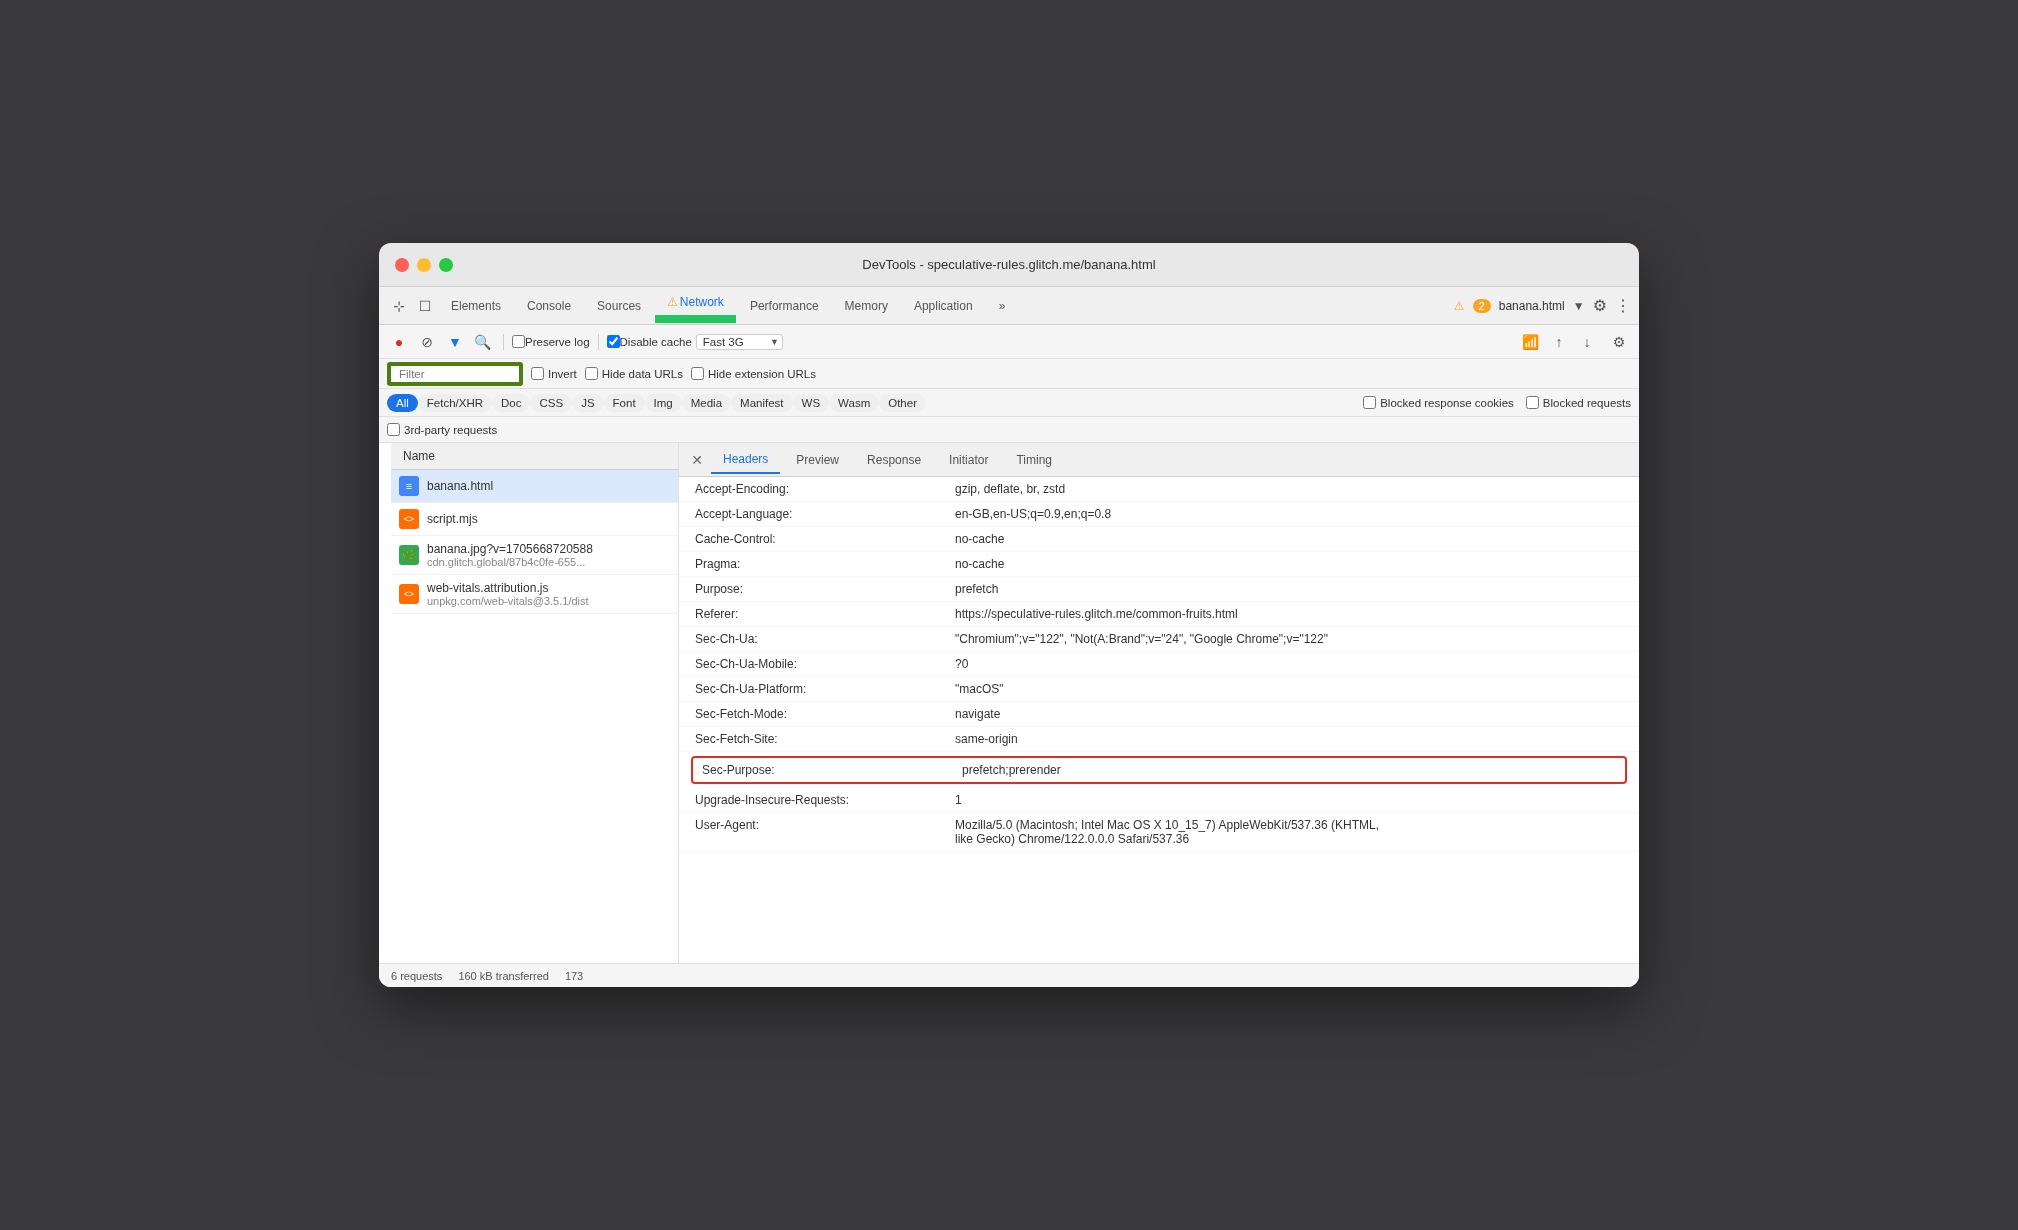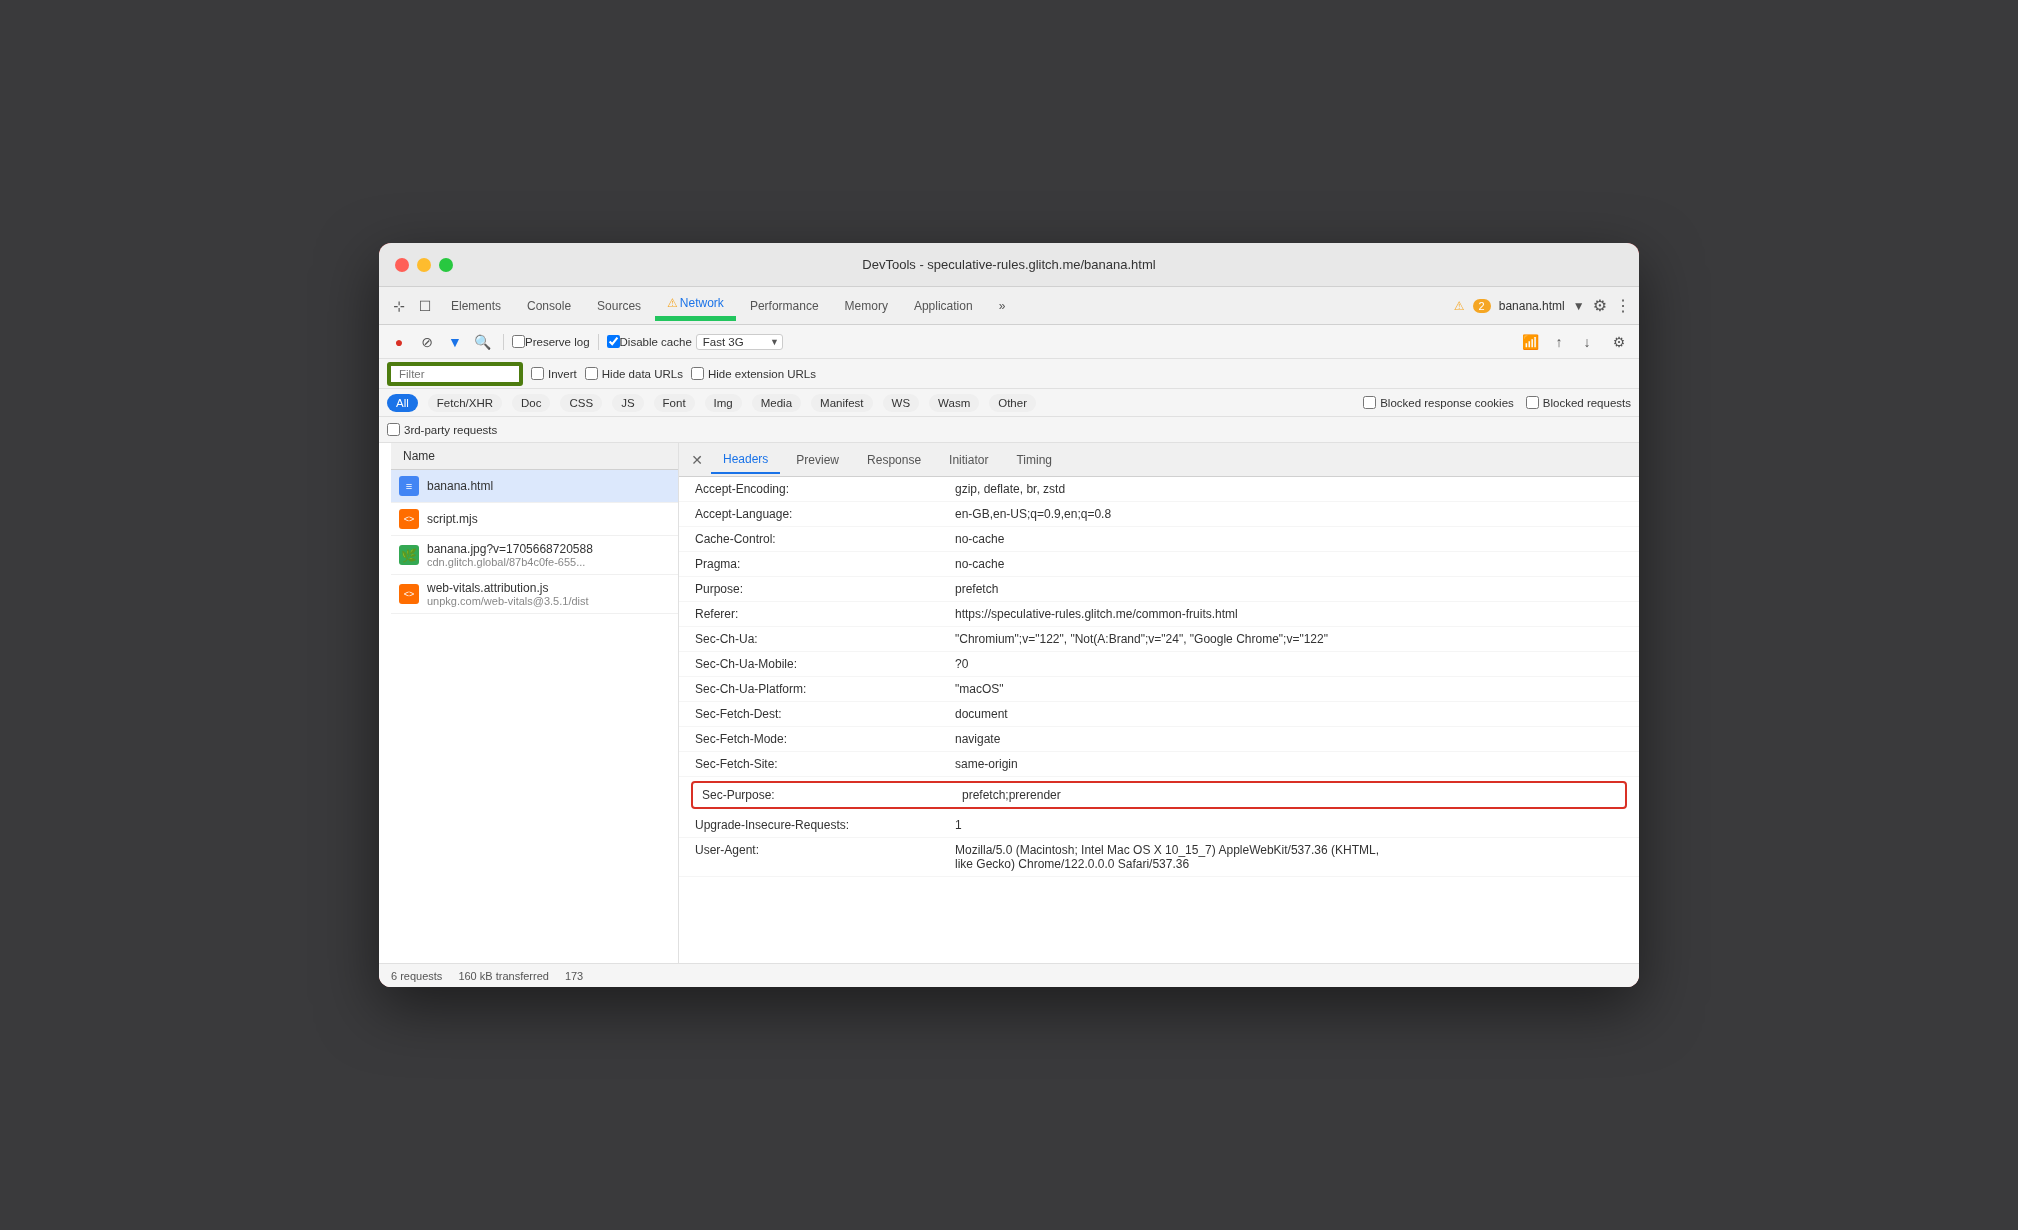--- a/index.html
+++ b/index.html
@@ -64,21 +64,21 @@
     }
     .tab-item {
       padding: 6px 12px;
       font-size: 12px;
       color: #555;
       cursor: pointer;
       border-radius: 4px;
     }
     .tab-item.network-active {
       color: #1a73e8;
-      border-bottom: 5px solid #22c55e;
+      border-bottom: 8px solid #22c55e;
       border-radius: 0;
     }
     .tab-warning {
       color: #f5a623;
       margin-right: 2px;
     }
     .tab-bar-right {
       margin-left: auto;
       display: flex;
       align-items: center;
@@ -163,21 +163,21 @@
       font-size: 11.5px; color: #333;
     }
     
     .type-filter-row {
       display: flex;
       align-items: center;
       background: #f5f5f5;
       border-bottom: 1px solid #e0e0e0;
       height: 28px;
       padding: 0 8px;
-      gap: 10px;
+      gap: 0;
     }
     .type-btn {
       padding: 2px 8px;
       font-size: 11.5px;
       color: #333;
       cursor: pointer;
       border-radius: 10px;
       border: 1px solid transparent;
     }
     .type-btn.active {
@@ -544,24 +544,20 @@
           <div class="header-row">
             <span class="header-name">Sec-Ch-Ua-Mobile:</span>
             <span class="header-value">?0</span>
           </div>
 
           <div class="header-row">
             <span class="header-name">Sec-Ch-Ua-Platform:</span>
             <span class="header-value">"macOS"</span>
           </div>
 
-          <div class="header-row">
-            <span class="header-name">Sec-Fetch-Dest:</span>
-            <span class="header-value">document</span>
-          </div>
 
           <div class="header-row">
             <span class="header-name">Sec-Fetch-Mode:</span>
             <span class="header-value">navigate</span>
           </div>
 
           <div class="header-row">
             <span class="header-name">Sec-Fetch-Site:</span>
             <span class="header-value">same-origin</span>
           </div>

